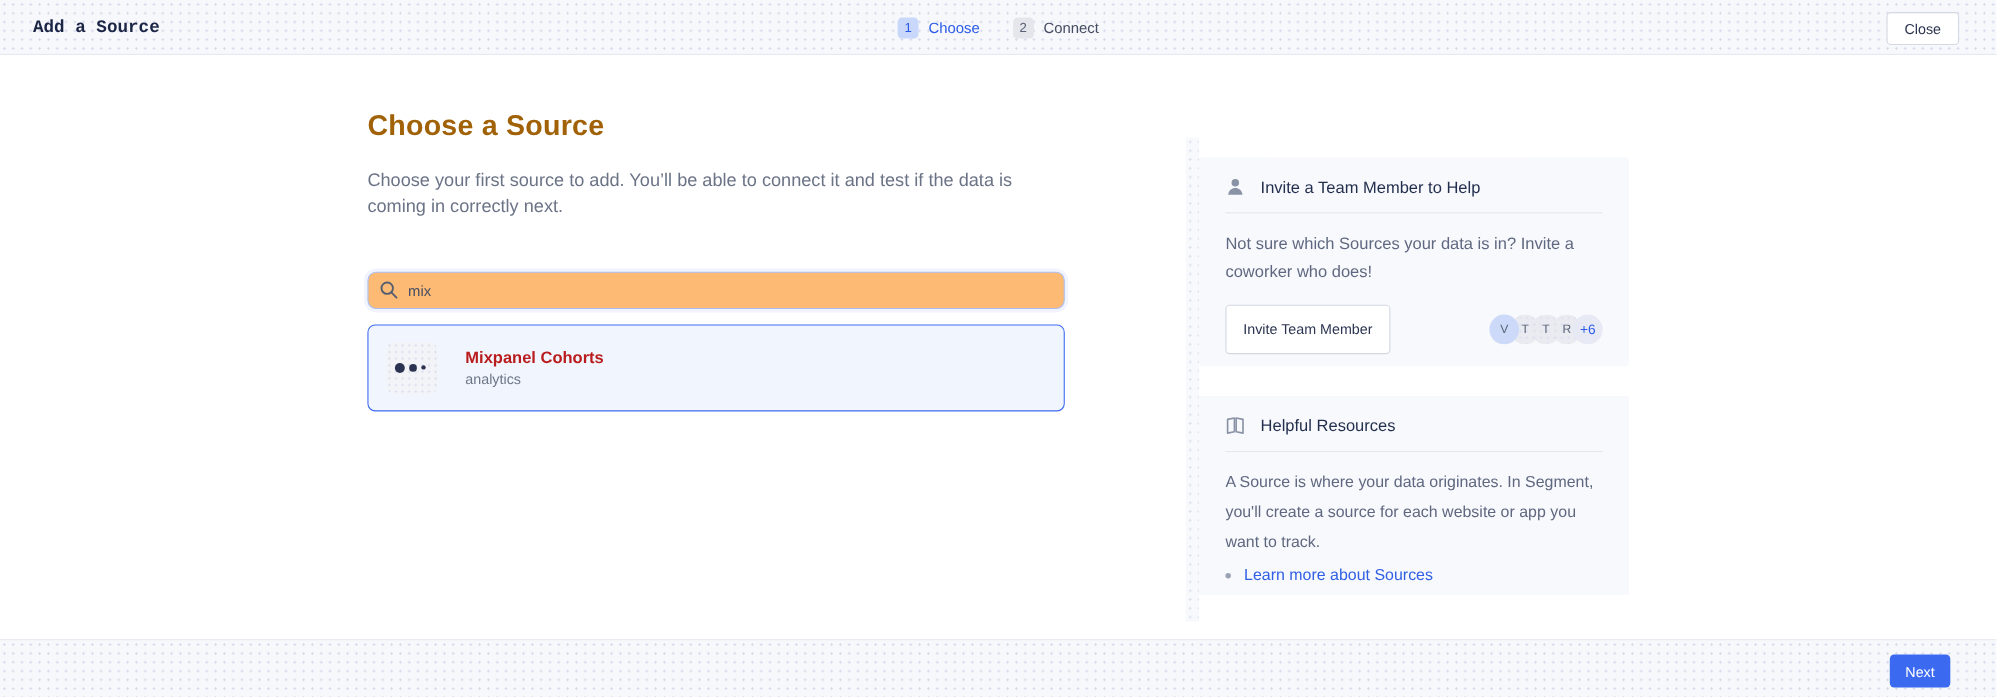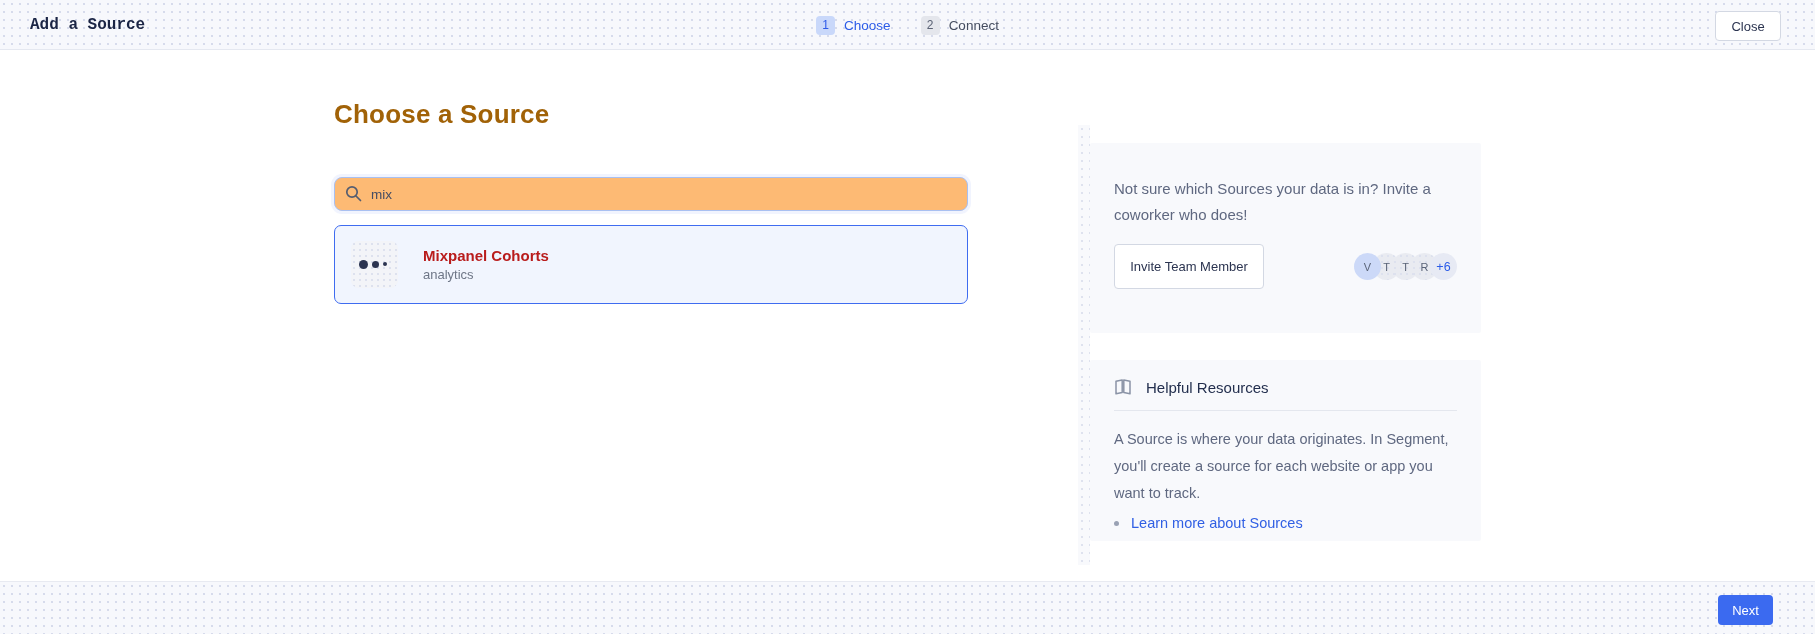--- a/index.html
+++ b/index.html
@@ -103,20 +103,21 @@
       <span class="step-num">2</span>
       <span class="step-label">Connect</span>
     </div>
   </div>
 
   <button class="btn-outline close-btn">Close</button>
 </div>
 
 <div class="main-col">
   <div class="page-heading">Choose a Source</div>
+  <div class="page-desc">Choose your first source to add. You’ll be able to connect it and test if the data is coming in correctly next.</div>
 
   <div class="search-wrap">
     <svg class="search-icon" viewBox="0 0 17 17">
       <circle cx="7" cy="7" r="5.2" fill="none" stroke="#555d70" stroke-width="1.7"></circle>
       <line x1="11" y1="11" x2="15.5" y2="15.5" stroke="#555d70" stroke-width="1.7" stroke-linecap="round"></line>
     </svg>
     <input class="search-input" type="text" value="mix" style="">
   </div>
 
 
@@ -129,20 +130,27 @@
     <div class="result-text">
       <div class="result-name">Mixpanel Cohorts</div>
       <div class="result-cat">analytics</div>
     </div>
   </div>
 </div>
 
 <div class="side-strip dots-bar"></div>
 
 <div class="side-card card-invite">
+  <div class="side-card-head">
+    <svg class="side-icon" viewBox="0 0 18 18">
+      <circle cx="9" cy="5.2" r="3.4" fill="#8a93a6"></circle>
+      <path d="M2.5 16c.6-4 3.2-6 6.5-6s5.9 2 6.5 6z" fill="#8a93a6"></path>
+    </svg>
+    <span class="side-card-title">Invite a Team Member to Help</span>
+  </div>
   <div class="side-body">Not sure which Sources your data is in? Invite a coworker who does!</div>
   <div class="invite-row">
     <button class="btn-outline invite-btn">Invite Team Member</button>
     <div class="avatars">
       <span class="avatar first">V</span>
       <span class="avatar dots-fine">T</span>
       <span class="avatar dots-fine">T</span>
       <span class="avatar dots-fine">R</span>
       <span class="avatar overflow">+6</span>
     </div>

